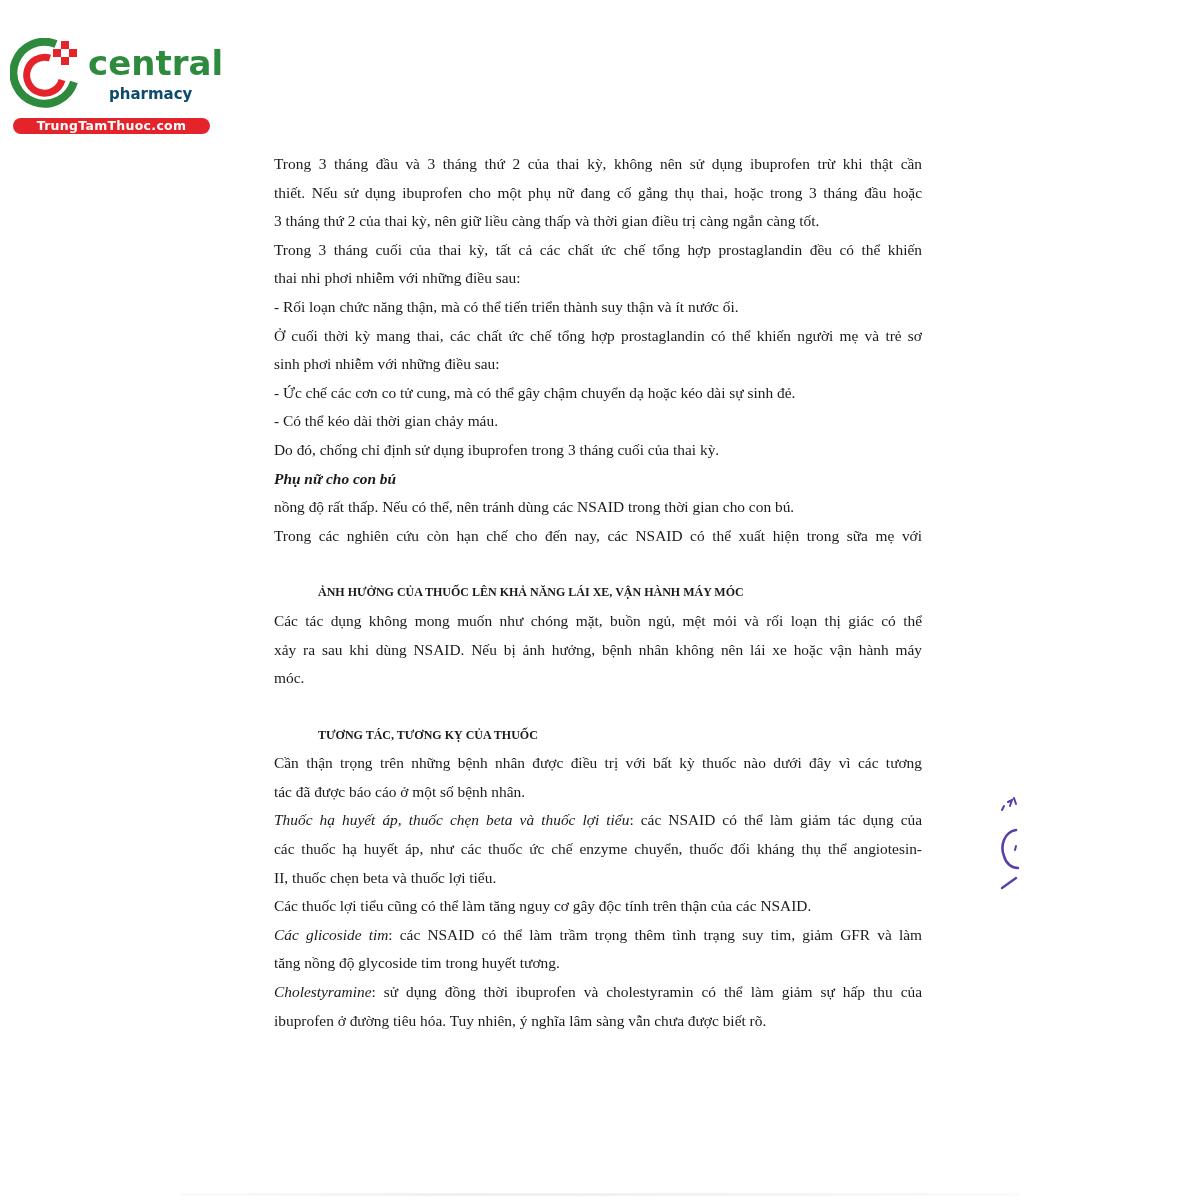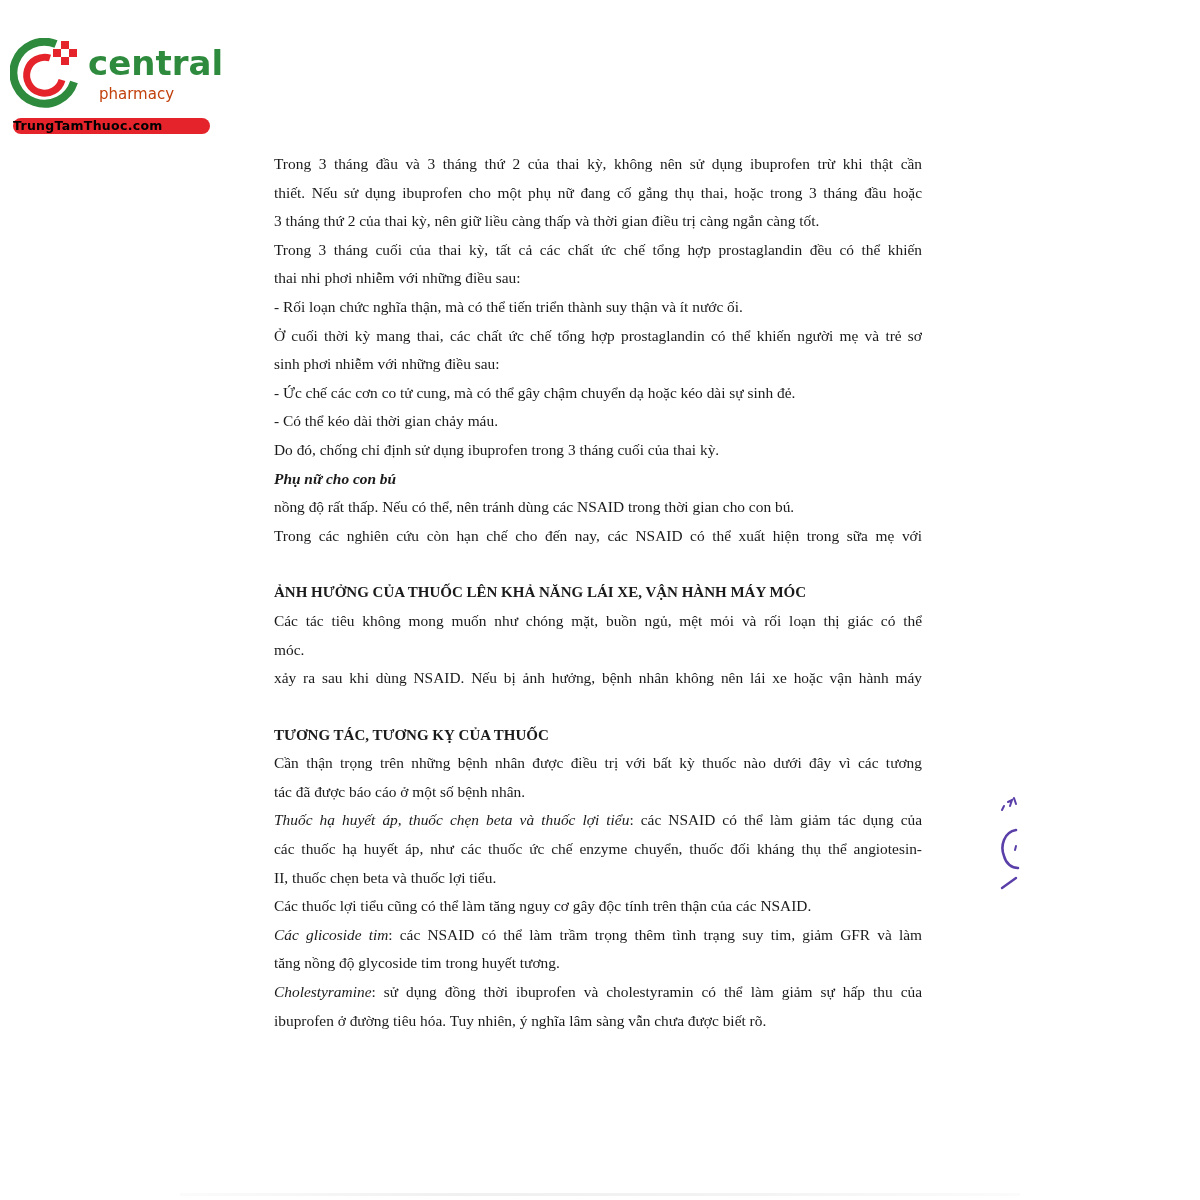--- a/index.html
+++ b/index.html
@@ -35,40 +35,41 @@
       top: 8px;
       font-family: "DejaVu Sans", "Liberation Sans", sans-serif;
       font-size: 34px;
       font-weight: bold;
       color: #2e8b3e;
       letter-spacing: 0px;
       line-height: 34px;
     }
     .logo-sub {
       position: absolute;
-      left: 89px;
+      left: 99px;
       top: 48px;
       font-family: "DejaVu Sans", "Liberation Sans", sans-serif;
       font-size: 15px;
-      font-weight: normal;
-      color: #c2410c;
+      font-weight: bold;
+      color: #0c4a6e;
       line-height: 16px;
     }
     .logo-banner {
       position: absolute;
       left: 3px;
       top: 80px;
       width: 197px;
       height: 16px;
       border-radius: 8px;
       background: #e5232b;
-      color: #000000;
+      color: #ffffff;
       font-family: "DejaVu Sans", "Liberation Sans", sans-serif;
       font-size: 12.5px;
       font-weight: bold;
+      text-align: center;
       line-height: 16px;
       letter-spacing: 0.3px;
     }
     .page {
       position: absolute;
       left: 274px;
       top: 150px;
       width: 648px;
     }
     .line {
@@ -83,23 +84,24 @@
     }
     .it {
       font-style: italic;
     }
     .bolditalic {
       font-weight: bold;
       font-style: italic;
     }
     .heading {
       font-weight: bold;
-      font-size: 15px;
+      font-size: 12px;
       line-height: 28.6px;
       white-space: nowrap;
+      margin-left: 44px;
     }
     .gap {
       height: 28px;
     }
     .signature {
       position: absolute;
       left: 990px;
       top: 792px;
       width: 40px;
       height: 100px;
@@ -137,21 +139,21 @@
     <div class="line">thiết. Nếu sử dụng ibuprofen cho một phụ nữ đang cố gắng thụ thai, hoặc trong 3 tháng đầu hoặc</div>
     <div class="line last">3 tháng thứ 2 của thai kỳ, nên giữ liều càng thấp và thời gian điều trị càng ngắn càng tốt.</div>
   </div>
 
   <div>
     <div class="line">Trong 3 tháng cuối của thai kỳ, tất cả các chất ức chế tổng hợp prostaglandin đều có thể khiến</div>
     <div class="line last">thai nhi phơi nhiễm với những điều sau:</div>
   </div>
 
   <div>
-    <div class="line last">- Rối loạn chức nghĩa thận, mà có thể tiến triển thành suy thận và ít nước ối.</div>
+    <div class="line last">- Rối loạn chức năng thận, mà có thể tiến triển thành suy thận và ít nước ối.</div>
   </div>
 
   <div>
     <div class="line">Ở cuối thời kỳ mang thai, các chất ức chế tổng hợp prostaglandin có thể khiến người mẹ và trẻ sơ</div>
     <div class="line last">sinh phơi nhiễm với những điều sau:</div>
   </div>
 
   <div>
     <div class="line last">- Ức chế các cơn co tử cung, mà có thể gây chậm chuyển dạ hoặc kéo dài sự sinh đẻ.</div>
     <div class="line last">- Có thể kéo dài thời gian chảy máu.</div>
@@ -162,23 +164,23 @@
   <div class="line last bolditalic">Phụ nữ cho con bú</div>
   <div>
     <div class="line last">nồng độ rất thấp. Nếu có thể, nên tránh dùng các NSAID trong thời gian cho con bú.</div>
     <div class="line">Trong các nghiên cứu còn hạn chế cho đến nay, các NSAID có thể xuất hiện trong sữa mẹ với</div>
   </div>
 
   <div class="gap"></div>
 
   <div class="heading">ẢNH HƯỞNG CỦA THUỐC LÊN KHẢ NĂNG LÁI XE, VẬN HÀNH MÁY MÓC</div>
   <div>
-    <div class="line">Các tác tiêu không mong muốn như chóng mặt, buồn ngủ, mệt mỏi và rối loạn thị giác có thể</div>
+    <div class="line">Các tác dụng không mong muốn như chóng mặt, buồn ngủ, mệt mỏi và rối loạn thị giác có thể</div>
+    <div class="line">xảy ra sau khi dùng NSAID. Nếu bị ảnh hưởng, bệnh nhân không nên lái xe hoặc vận hành máy</div>
     <div class="line last">móc.</div>
-    <div class="line">xảy ra sau khi dùng NSAID. Nếu bị ảnh hưởng, bệnh nhân không nên lái xe hoặc vận hành máy</div>
   </div>
 
   <div class="gap"></div>
 
   <div class="heading">TƯƠNG TÁC, TƯƠNG KỴ CỦA THUỐC</div>
   <div>
     <div class="line">Cần thận trọng trên những bệnh nhân được điều trị với bất kỳ thuốc nào dưới đây vì các tương</div>
     <div class="line last">tác đã được báo cáo ở một số bệnh nhân.</div>
   </div>
 

